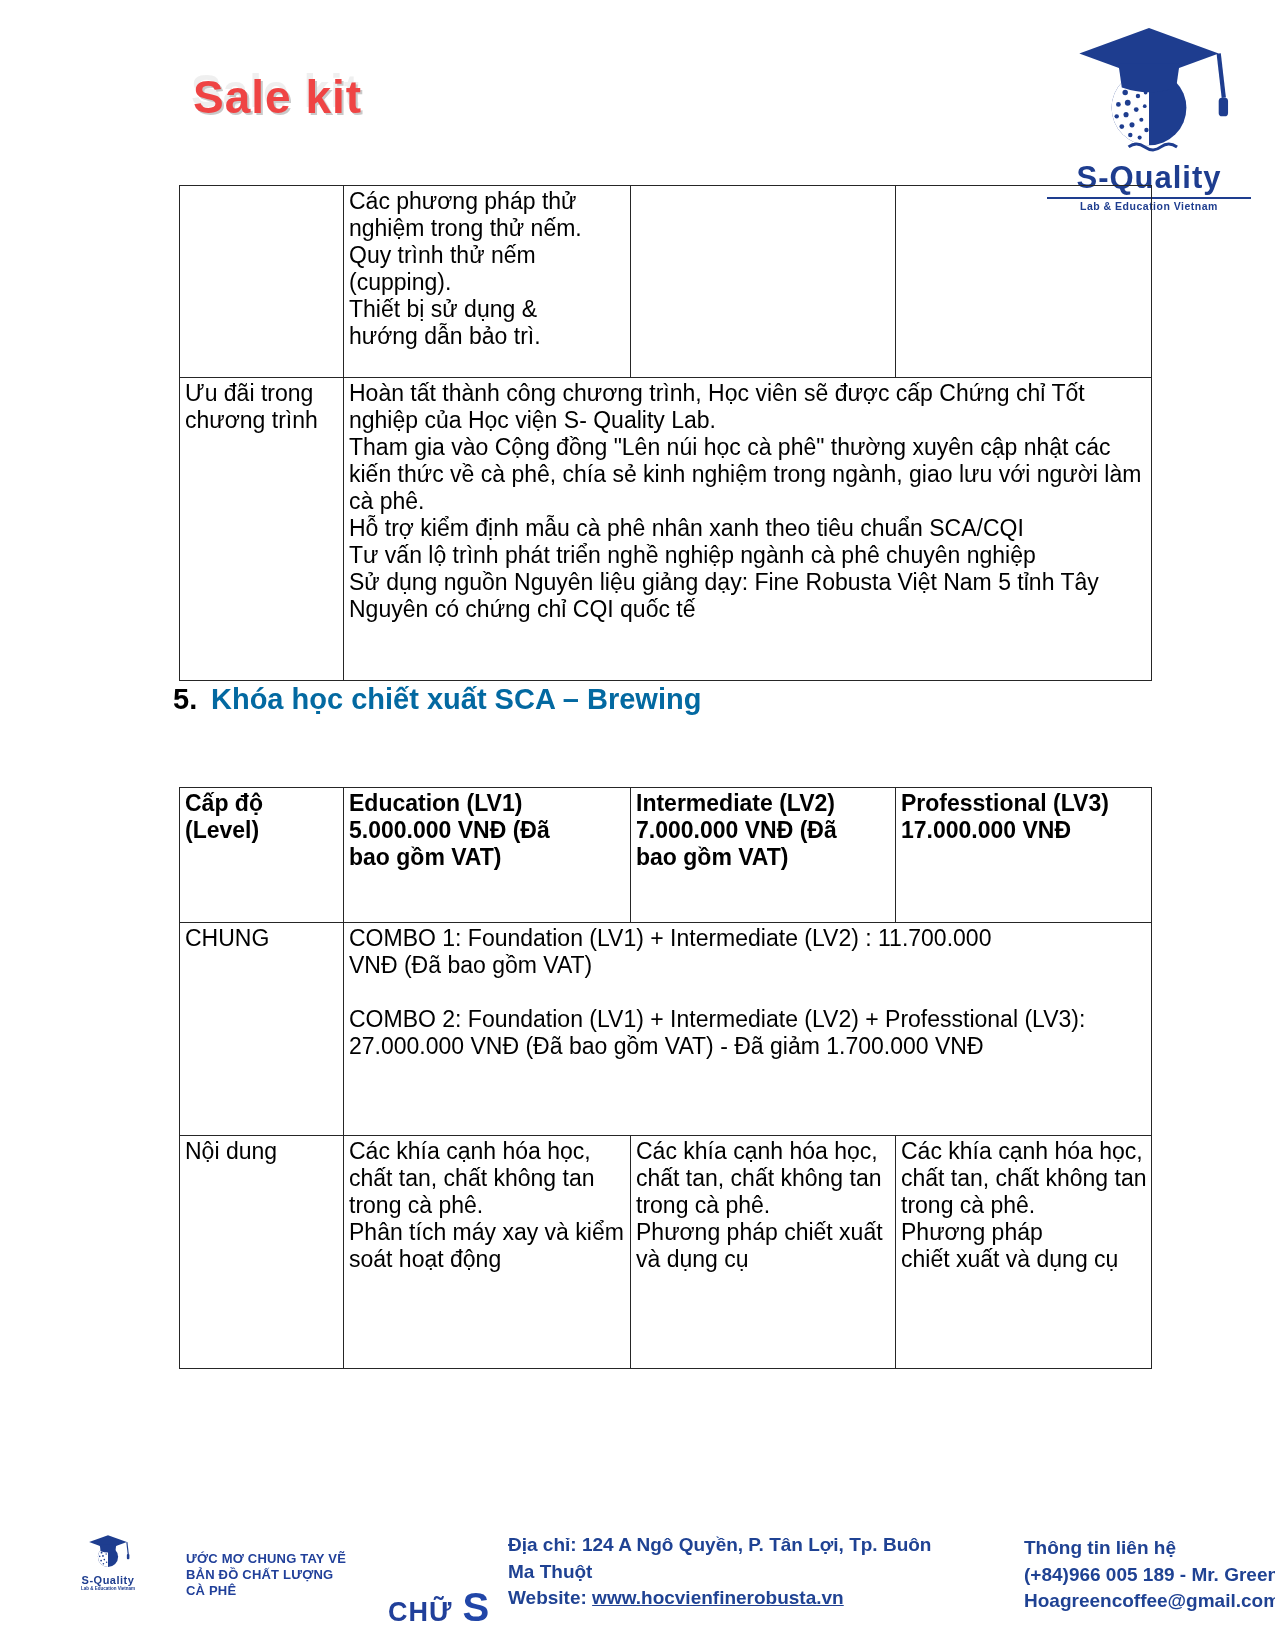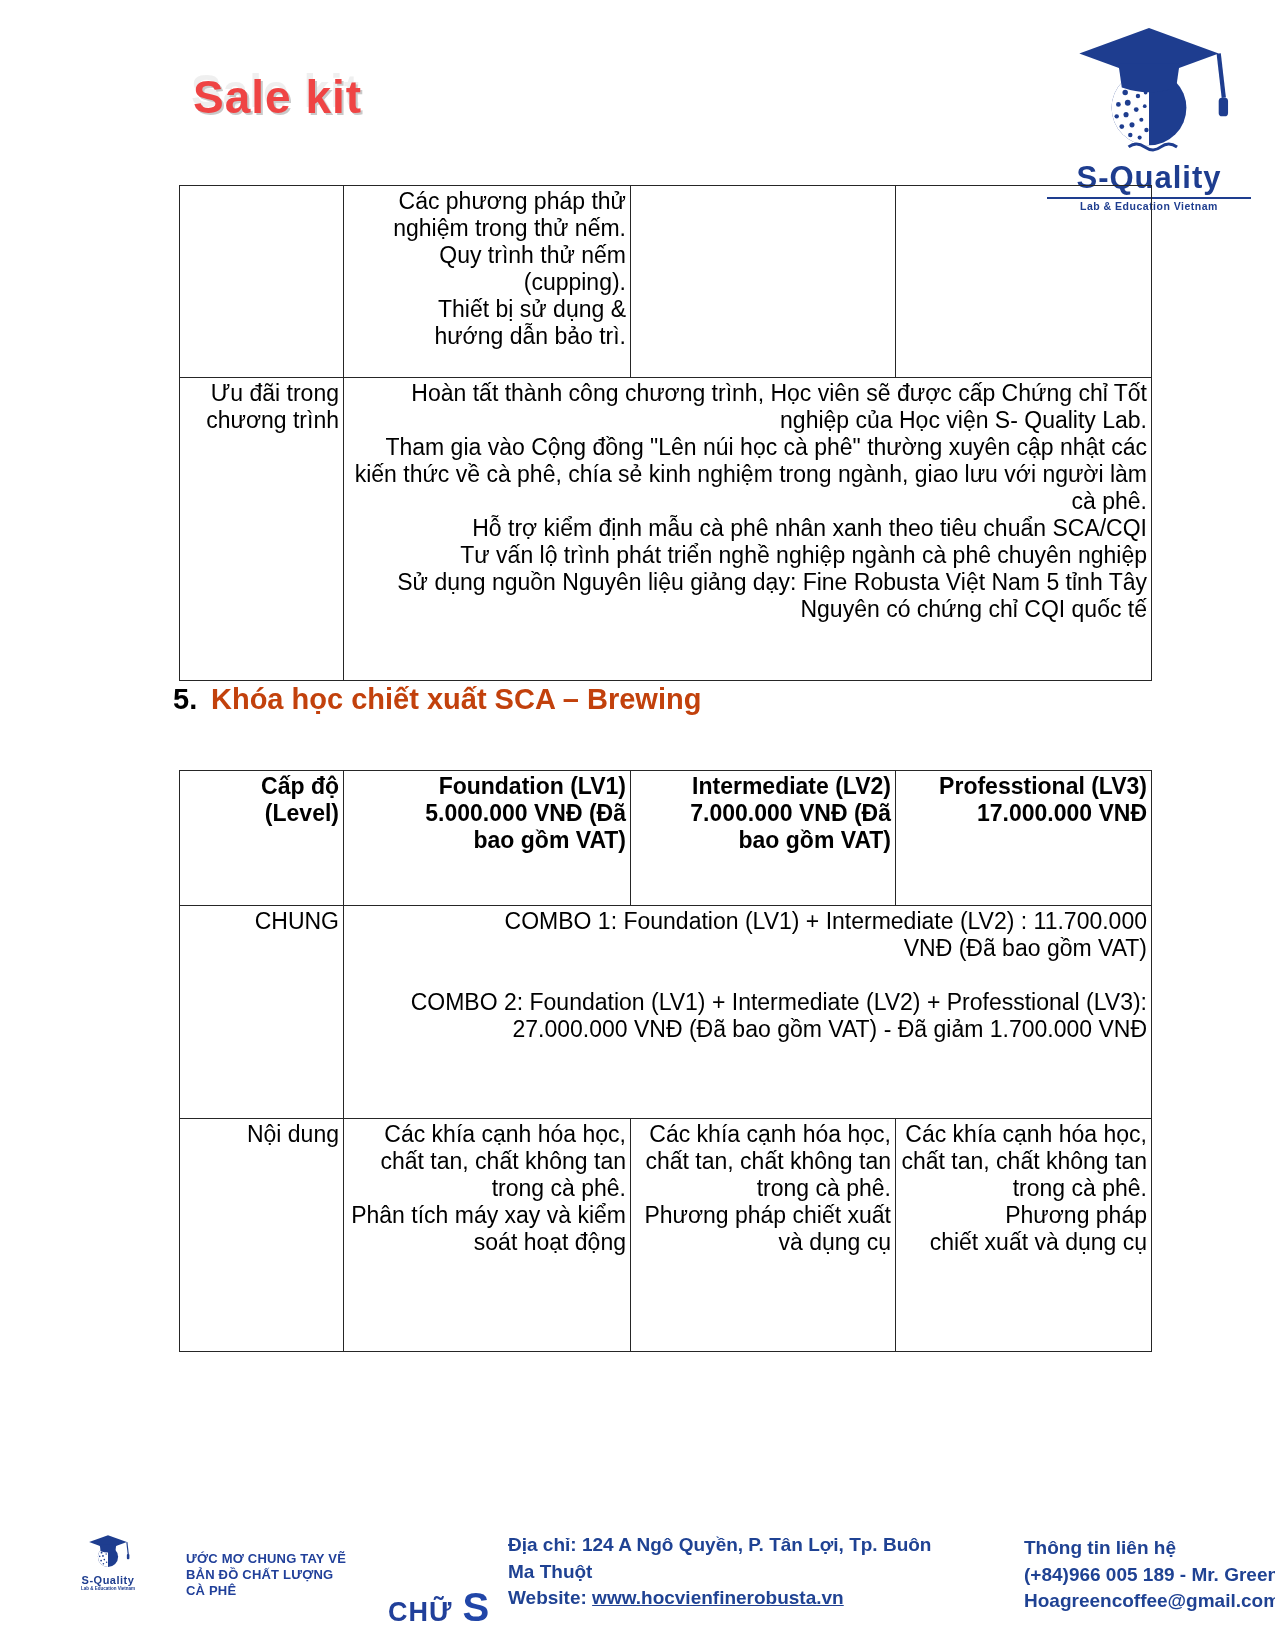--- a/index.html
+++ b/index.html
@@ -17,31 +17,31 @@
   
   .logo-top{position:absolute;left:1043px;top:26px;width:212px;text-align:center;}
   .logo-top .logo-name{font-size:31px;font-weight:bold;color:#1e3d8f;letter-spacing:1px;margin-top:2px;}
   .logo-top .logo-rule{height:0;border-top:2.5px solid #1e3d8f;margin:1px 4px 1px 4px;}
   .logo-top .logo-tagline{font-size:10.5px;font-weight:bold;color:#1e3d8f;letter-spacing:.5px;}
   
   table.doc{position:absolute;border-collapse:collapse;table-layout:fixed;}
   table.doc td{
     border:1.5px solid #262626;vertical-align:top;
     padding:2px 4px 1px 5px;font-size:23px;line-height:27px;
-    white-space:pre-line;overflow:hidden;text-align:right;
+    white-space:pre-line;overflow:hidden;
   }
   #table1{left:179px;top:185px;width:972px;}
-  #table2{left:179px;top:770px;width:972px;}
+  #table2{left:179px;top:787px;width:972px;}
   .r-t1a{height:192px;} .r-t1b{height:303px;}
   .r-t2a{height:135px;} .r-t2b{height:213px;} .r-t2c{height:233px;}
   .bold{font-weight:bold;}
   
   .heading{position:absolute;left:173px;top:682px;display:flex;font-size:29px;font-weight:bold;line-height:34px;}
   .heading .num{color:#000;width:38px;}
-  .heading .title{color:#c2410c;}
+  .heading .title{color:#0369a1;}
   
   .footer-logo{position:absolute;left:76px;top:1534px;width:64px;text-align:center;}
   .footer-logo .fl-name{font-size:11px;font-weight:bold;color:#1e3d8f;letter-spacing:.5px;}
   .footer-logo .fl-tag{font-size:4.5px;font-weight:bold;color:#1e3d8f;}
   .footer-slogan{
     position:absolute;left:186px;top:1551px;width:166px;text-align:left;
     font-size:13px;font-weight:bold;line-height:16px;color:#21409a;letter-spacing:.2px;
   }
   .footer-brand{position:absolute;left:388px;top:1585px;display:flex;align-items:baseline;color:#21409a;text-align:center;}
   .footer-brand .bw{font-size:27px;font-weight:bold;letter-spacing:1px;}
@@ -138,21 +138,21 @@
     <colgroup>
         <col style="width:164px">
         <col style="width:287px">
         <col style="width:265px">
         <col style="width:256px">
       </colgroup>
     <tbody>
         <tr class="r-t2a">
       <td class="bold">Cấp độ
 (Level)</td>
-      <td class="bold">Foundation (LV1)
+      <td class="bold">Education (LV1)
 5.000.000 VNĐ (Đã
 bao gồm VAT)</td>
       <td class="bold">Intermediate (LV2)
 7.000.000 VNĐ (Đã
 bao gồm VAT)</td>
       <td class="bold">Professtional (LV3)
 17.000.000 VNĐ</td>
     </tr>
     <tr class="r-t2b">
       <td>CHUNG</td>

